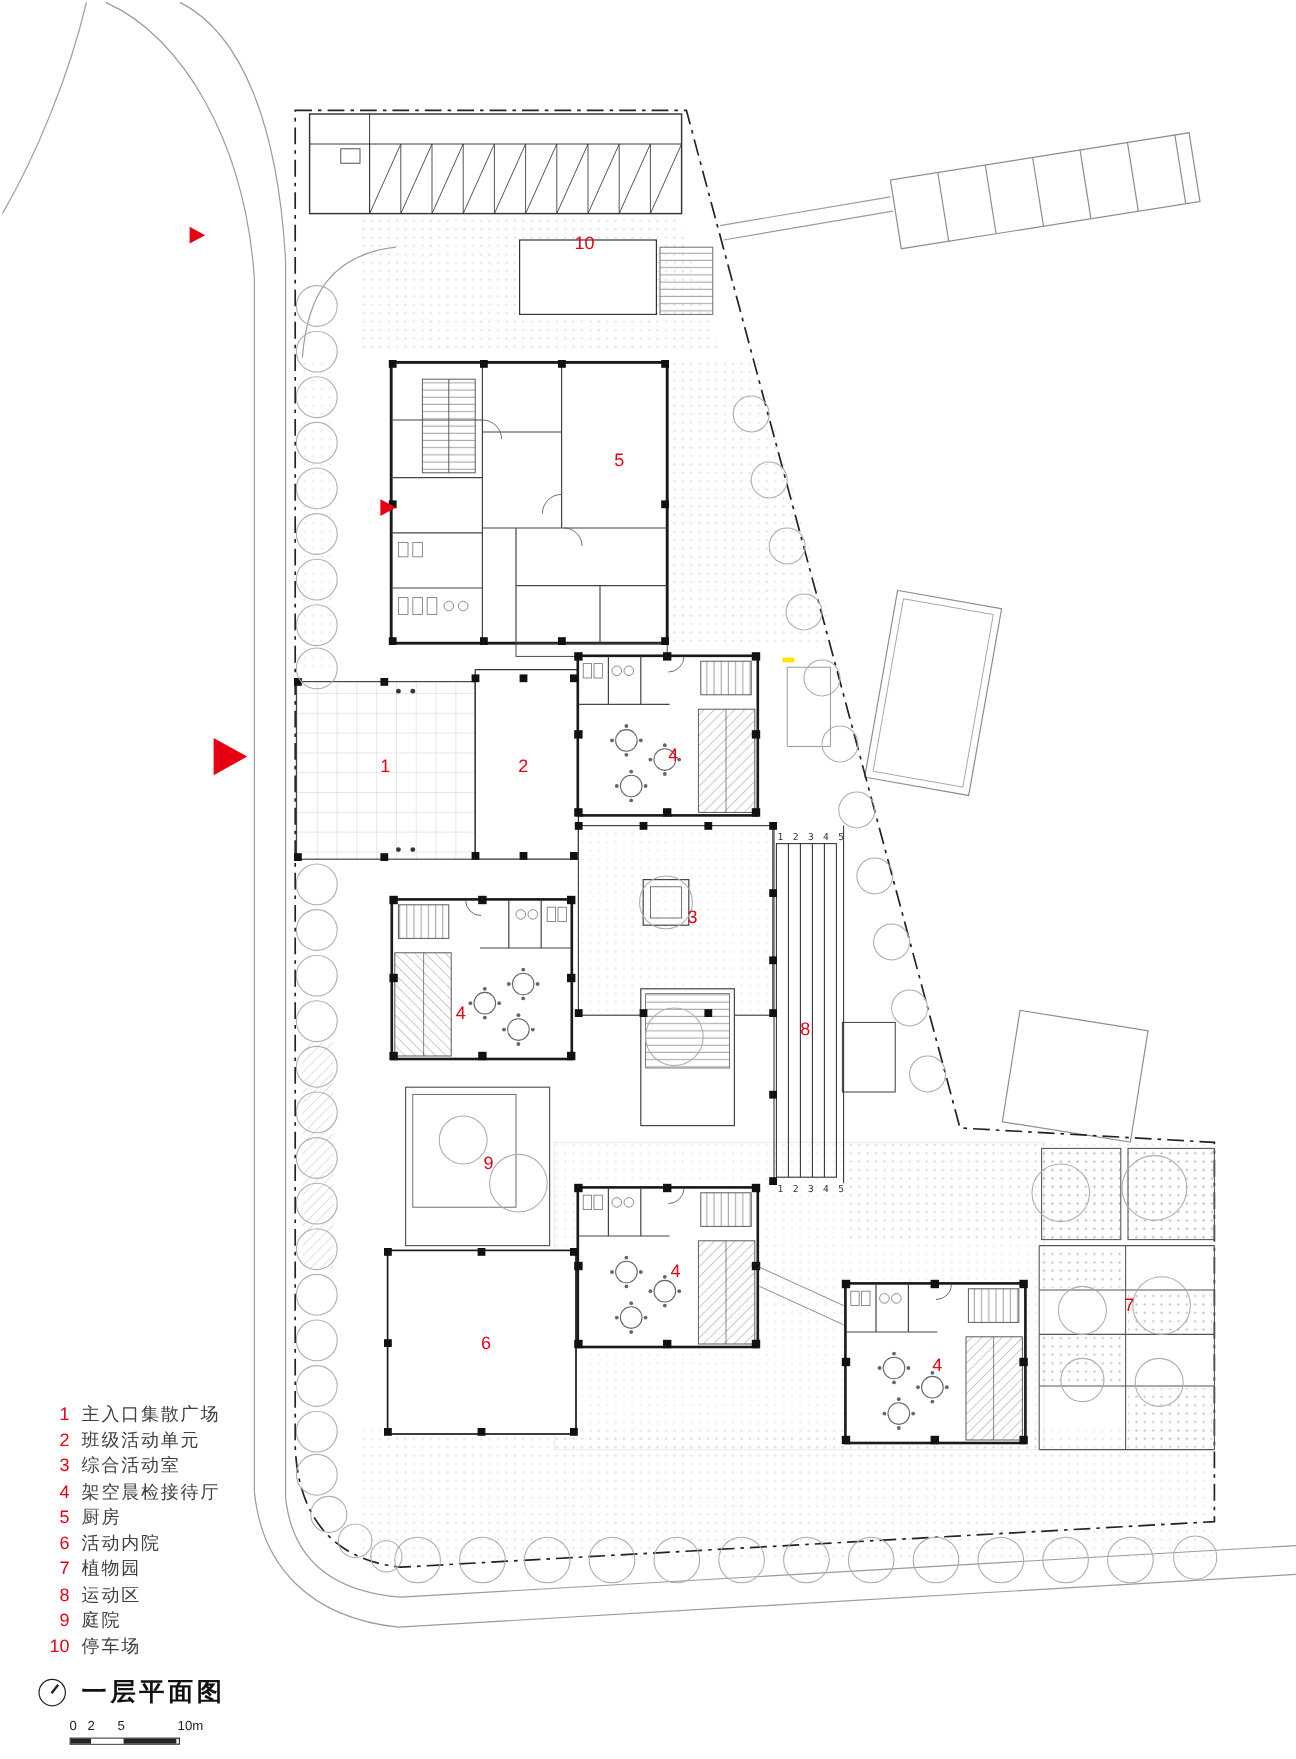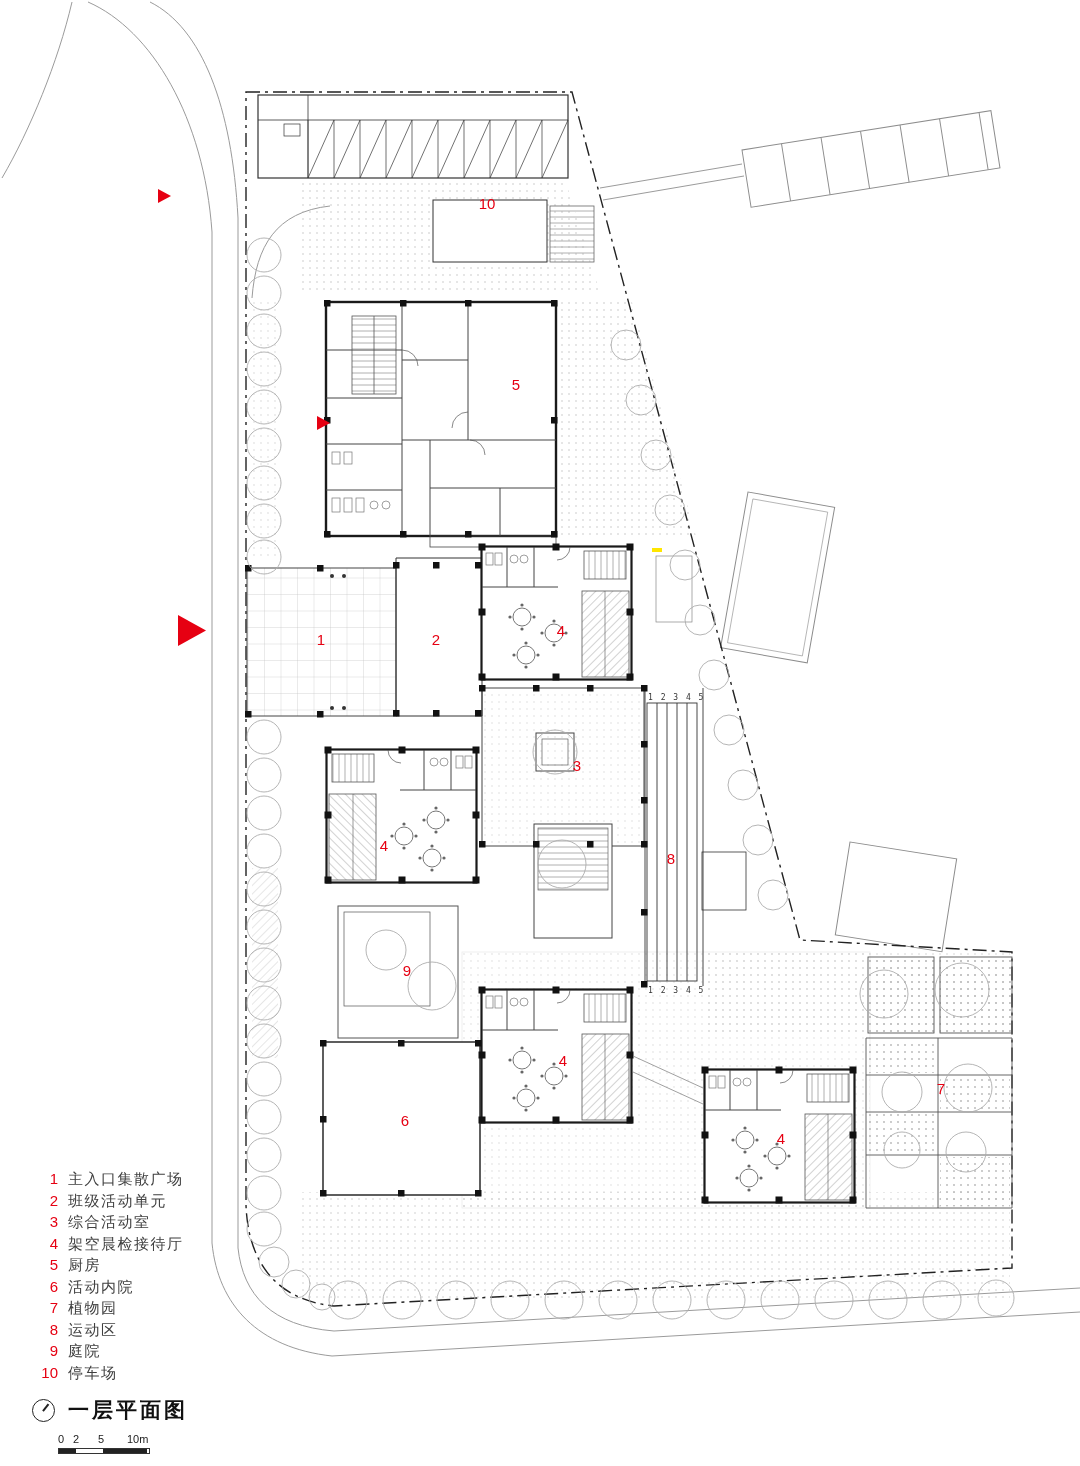--- a/index.html
+++ b/index.html
@@ -478,21 +478,21 @@
 <div class="titleblock">
   <span class="north"></span>
   <span class="page-title">一层平面图</span>
 </div>
 
 <div class="scalebar">
   <div class="scale-labels">
     <span style="left:0px;">0</span>
     <span style="left:15px;">2</span>
     <span style="left:40px;">5</span>
-    <span style="left:69px;">10m</span>
+    <span style="left:90px;">10m</span>
   </div>
   <div class="scale-strip">
     <div class="seg dark" style="left:0px;  width:17px;"></div>
     <div class="seg light" style="left:17px; width:27px;"></div>
     <div class="seg dark" style="left:44px; width:44px;"></div>
   </div>
 </div>
 
 </div>
 

